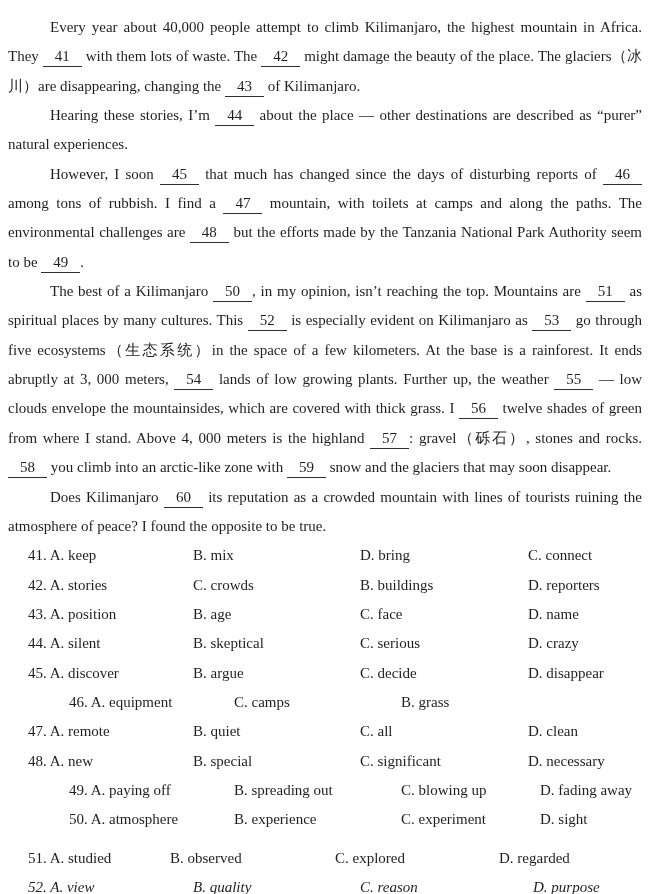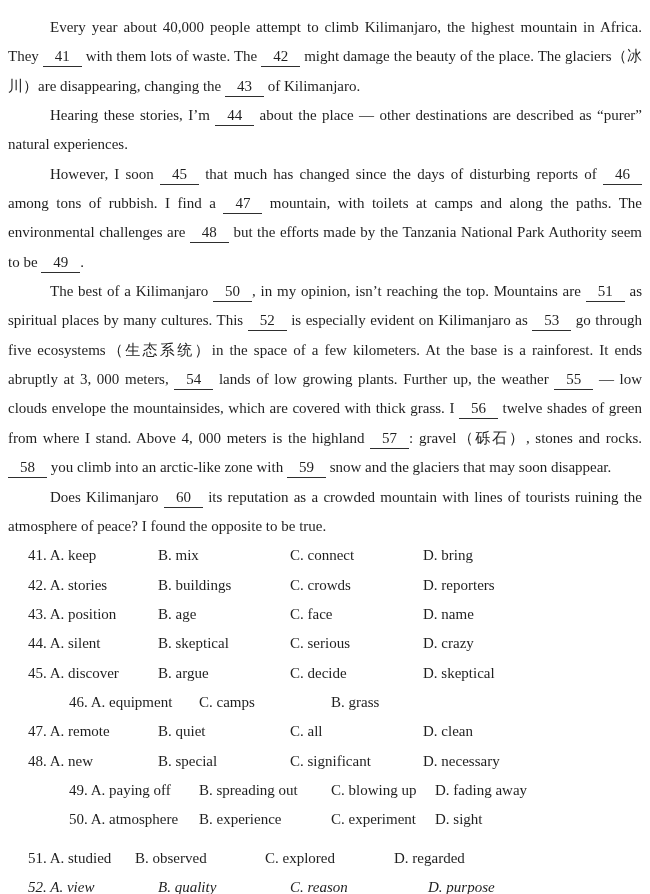--- a/index.html
+++ b/index.html
@@ -24,20 +24,21 @@
     display: inline-block;
     border-bottom: 1px solid #2e2e2e;
     padding: 0 12px;
     text-indent: 0;
     line-height: 20px;
   }
   .options { padding-left: 20px; }
   .opt-row {
     display: grid;
     grid-template-columns: 130px 132px 133px auto;
+    gap: 35px;
   }
   .opt-row.v-dleft  { grid-template-columns: 130px 132px 104px auto; margin-left: 41px; }
   .opt-row.v-51     { grid-template-columns: 107px 130px 129px auto; margin-top: 9px; }
   .opt-row.v-dright { grid-template-columns: 130px 132px 138px auto; font-style: italic; }
   .cell { white-space: nowrap; }
 </style>
 </head>
 <body style="background: rgb(255, 255, 255); color: rgb(31, 31, 31);">
 
 <div>
@@ -49,28 +50,28 @@
 
   <p class="para"><span>The best of a Kilimanjaro </span><span class="blank">50</span><span>, in my opinion, isn’t reaching the top. Mountains are </span><span class="blank">51</span><span> as spiritual places by many cultures. This </span><span class="blank">52</span><span> is especially evident on Kilimanjaro as </span><span class="blank">53</span><span> go through five ecosystems（生态系统）in the space of a few kilometers. At the base is a rainforest. It ends abruptly at 3, 000 meters, </span><span class="blank">54</span><span> lands of low growing plants. Further up, the weather </span><span class="blank">55</span><span> — low clouds envelope the mountainsides, which are covered with thick grass. I </span><span class="blank">56</span><span> twelve shades of green from where I stand. Above 4, 000 meters is the highland </span><span class="blank">57</span><span>: gravel（砾石）, stones and rocks. </span><span class="blank">58</span><span> you climb into an arctic-like zone with </span><span class="blank">59</span><span> snow and the glaciers that may soon disappear.</span></p>
 
   <p class="para"><span>Does Kilimanjaro </span><span class="blank">60</span><span> its reputation as a crowded mountain with lines of tourists ruining the atmosphere of peace? I found the opposite to be true.</span></p>
 </div>
 
 <div class="options">
   <div class="opt-row">
       <span class="cell"><span>41.</span> <span>A. keep</span></span>
       <span class="cell">B. mix</span>
+      <span class="cell">D. bring</span>
       <span class="cell">C. connect</span>
-      <span class="cell">D. bring</span>
     </div>
 
   <div class="opt-row">
       <span class="cell"><span>42.</span> <span>A. stories</span></span>
+      <span class="cell">C. crowds</span>
       <span class="cell">B. buildings</span>
-      <span class="cell">C. crowds</span>
       <span class="cell">D. reporters</span>
     </div>
 
   <div class="opt-row">
       <span class="cell"><span>43.</span> <span>A. position</span></span>
       <span class="cell">B. age</span>
       <span class="cell">C. face</span>
       <span class="cell">D. name</span>
     </div>
 
@@ -78,21 +79,21 @@
       <span class="cell"><span>44.</span> <span>A. silent</span></span>
       <span class="cell">B. skeptical</span>
       <span class="cell">C. serious</span>
       <span class="cell">D. crazy</span>
     </div>
 
   <div class="opt-row">
       <span class="cell"><span>45.</span> <span>A. discover</span></span>
       <span class="cell">B. argue</span>
       <span class="cell">C. decide</span>
-      <span class="cell">D. skeptical</span>
+      <span class="cell">D. disappear</span>
     </div>
 
   <div class="opt-row v-dleft">
       <span class="cell"><span>46.</span> <span>A. equipment</span></span>
       <span class="cell">C. camps</span>
       <span class="cell">B. grass</span>
     </div>
 
   <div class="opt-row">
       <span class="cell"><span>47.</span> <span>A. remote</span></span>

